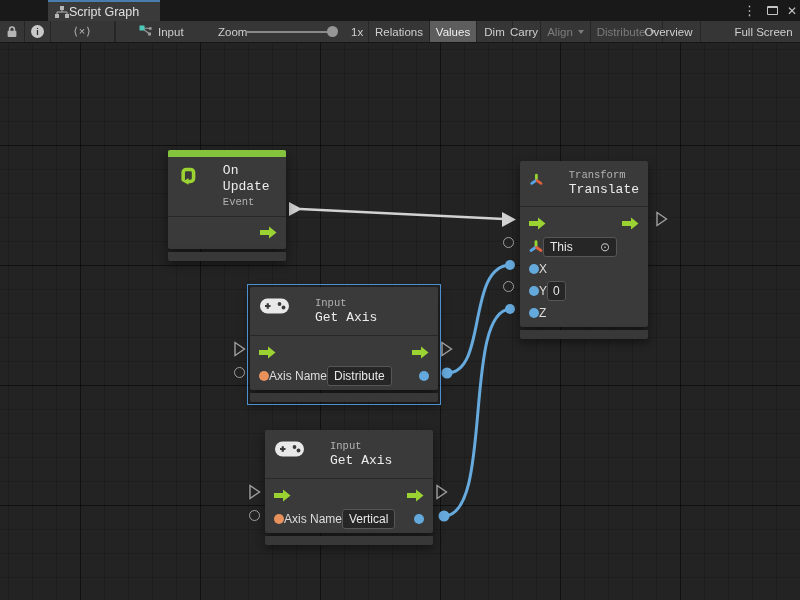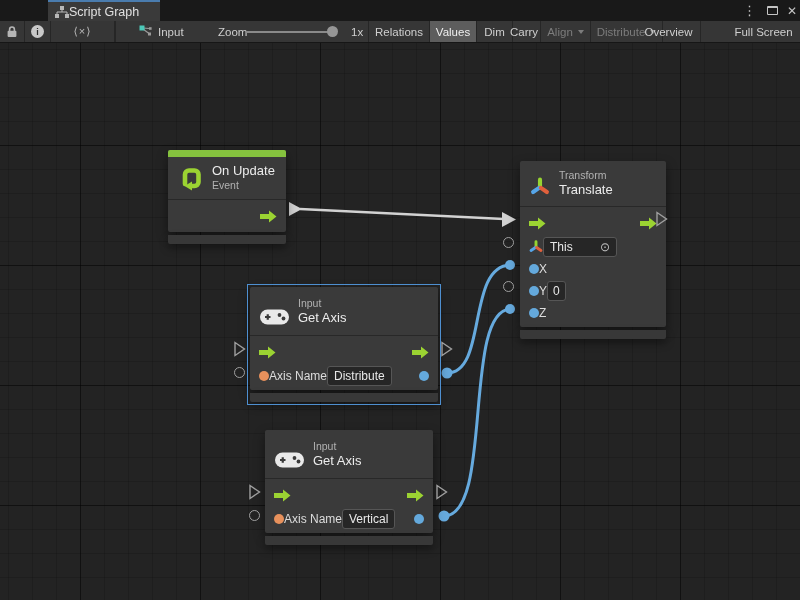--- a/index.html
+++ b/index.html
@@ -41,21 +41,21 @@
     background-position:0 102px, 80px 0, 0 6px, 8px 0; }
   .wires { position:absolute; top:0; left:0; z-index:1; }
 
   
   .node { position:absolute; z-index:2; font-size:12px; }
   .node-main { background:#3a3a3a; border-radius:2px; box-shadow:0 5px 12px rgba(0,0,0,0.45); }
   .node-footer { height:9px; background:#383838; margin-top:3px; border-radius:0 0 2px 2px;
                  box-shadow:0 4px 8px rgba(0,0,0,0.4); }
   .node.selected { outline:1.5px solid #4e8fd0; outline-offset:2px; }
   .colorbar { height:7px; border-radius:2px 2px 0 0; }
-  .node-header { display:flex; align-items:flex-end; gap:8px; padding:6px 9px 7px 9px; }
+  .node-header { display:flex; align-items:flex-start; gap:25px; padding:6px 9px 7px 9px;font-family:Liberation Mono, monospace; }
   .nh-text .small { font-size:10.5px; color:#b2b2b2; line-height:1.25; }
   .nh-text .big { font-size:13px; color:#ececec; line-height:1.25; }
   .node-body { border-top:1px solid #282828; padding:3px 0; }
   .row { display:flex; align-items:center; height:22px; padding:0 9px; color:#dcdcdc; }
   .row.flow { height:26px; }
   .spacer { flex:1; }
   .dot { width:10px; height:10px; border-radius:50%; flex:0 0 auto; }
   .dot.blue { background:#64a9dc; }
   .dot.orange { background:#e8915c; }
   .field { background:#262626; border:1px solid #565656; border-radius:3px; padding:1px 6px;
@@ -185,21 +185,21 @@
             <span class="spacer"></span>
             <svg width="17" height="13" viewBox="0 0 17 13">
               <path d="M0,4 H9 V0.5 L16.5,6.5 L9,12.5 V9 H0 Z" fill="#9bd332"></path>
             </svg>
           </div>
         </div>
       </div>
       <div class="node-footer"></div>
     </div>
 
-    <div class="node" style="left:520px;top:118px;width:146px;">
+    <div class="node" style="left:520px;top:118px;width:128px;">
       <div class="node-main">
         <div class="node-header" style="padding:8px 9px;">
           <svg width="22" height="22" viewBox="0 0 24 24">
             <path d="M12,4 V11" stroke="#97d431" stroke-width="4.5" stroke-linecap="round"></path>
             <path d="M11,13 L4.5,17.5" stroke="#56a5e8" stroke-width="4.5" stroke-linecap="round"></path>
             <path d="M13,13 L19.5,17.5" stroke="#e0603c" stroke-width="4.5" stroke-linecap="round"></path>
           </svg>
           <div class="nh-text">
             <div class="small">Transform</div>
             <div class="big">Translate</div>

